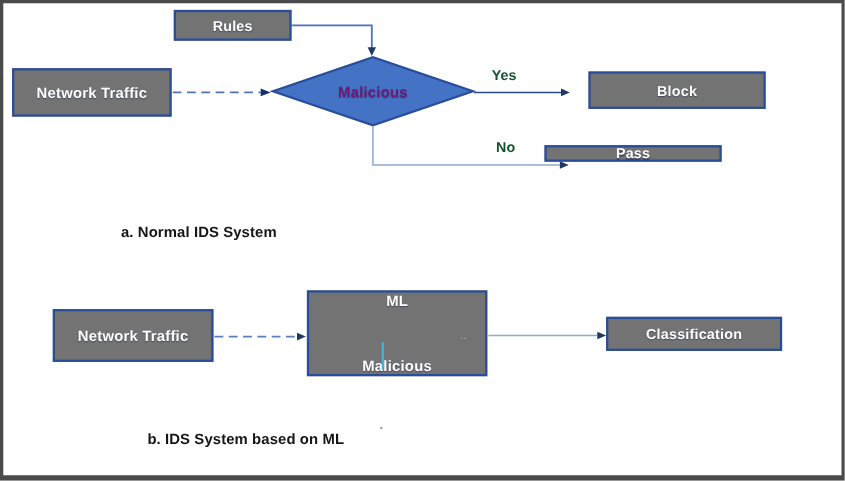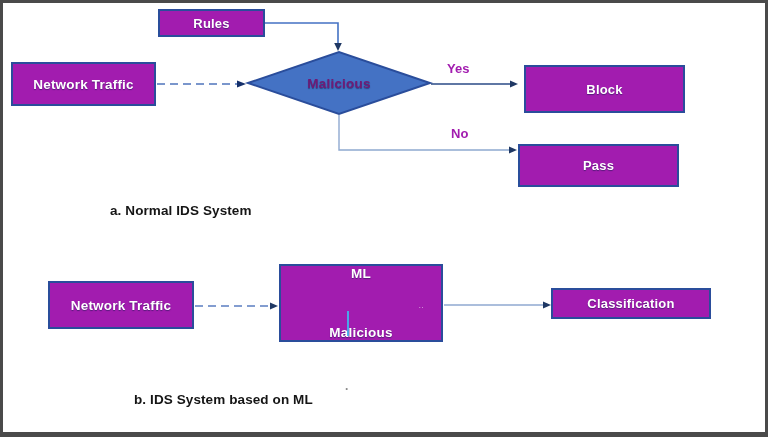--- a/index.html
+++ b/index.html
@@ -19,37 +19,37 @@
     overflow: hidden;
   }
   #connectors {
     position: absolute;
     left: 0; top: 0;
     width: 762px; height: 429px;
     z-index: 1;
   }
   .node {
     position: absolute;
-    background: #a21caf;
+    background: #737373;
     border: 2px solid #2a4d9b;
     box-sizing: border-box;
     color: #ffffff;
     font-weight: bold;
     font-size: 13px;
     display: flex;
     align-items: center;
     justify-content: center;
     text-shadow: 0 1px 1px rgba(10, 25, 70, 0.5);
     z-index: 2;
     letter-spacing: 0.2px;
   }
   .rules       { left: 155px; top: 6px;   width: 107px; height: 28px; }
   .nta         { left: 8px;   top: 59px;  width: 145px; height: 44px; font-size: 13.5px; }
-  .block       { left: 521px; top: 62px;  width: 161px; height: 48px; text-align: center; }
-  .pass        { left: 515px; top: 129px; width: 161px; height: 43px; margin-top: 12px; }
+  .block       { left: 532px; top: 62px;  width: 161px; height: 34px; text-align: center; }
+  .pass        { left: 492px; top: 129px; width: 161px; height: 15px; }
   .ntb         { left: 45px;  top: 278px; width: 146px; height: 48px; font-size: 13.5px; }
   .mlbox       { left: 276px; top: 261px; width: 164px; height: 78px; font-size: 13.5px;
                  justify-content: space-between; padding: 0 14px; flex-direction: column; }
   .classif     { left: 548px; top: 285px; width: 160px; height: 31px; }
   .mlbox .mid-dots {
     font-size: 9px;
     opacity: 0.55;
     font-weight: normal;
     margin-right: 3px;
     margin-left: auto;
@@ -66,21 +66,21 @@
     justify-content: center;
     color: #701a75;
     font-weight: bold;
     font-size: 13.5px;
     text-shadow: 0 1px 1px rgba(10, 25, 70, 0.5);
     z-index: 2;
     letter-spacing: 0.2px;
   }
   .edge-label {
     position: absolute;
-    color: #a21caf;
+    color: #14532d;
     font-weight: bold;
     font-size: 13px;
     z-index: 2;
   }
   .yes-label { left: 444px; top: 58px; }
   .no-label  { left: 420px; top: 123px; padding-left: 28px; }
   .caption {
     position: absolute;
     color: #151515;
     font-weight: bold;

